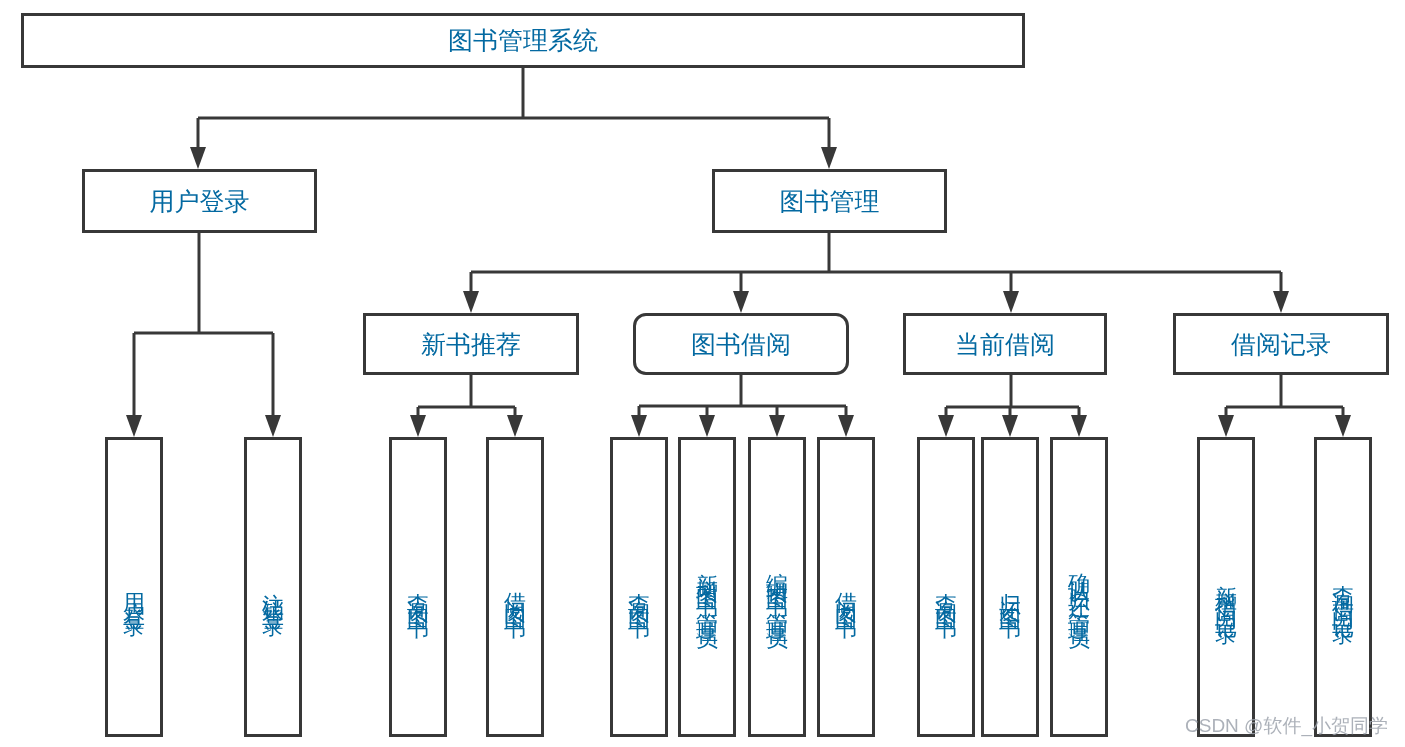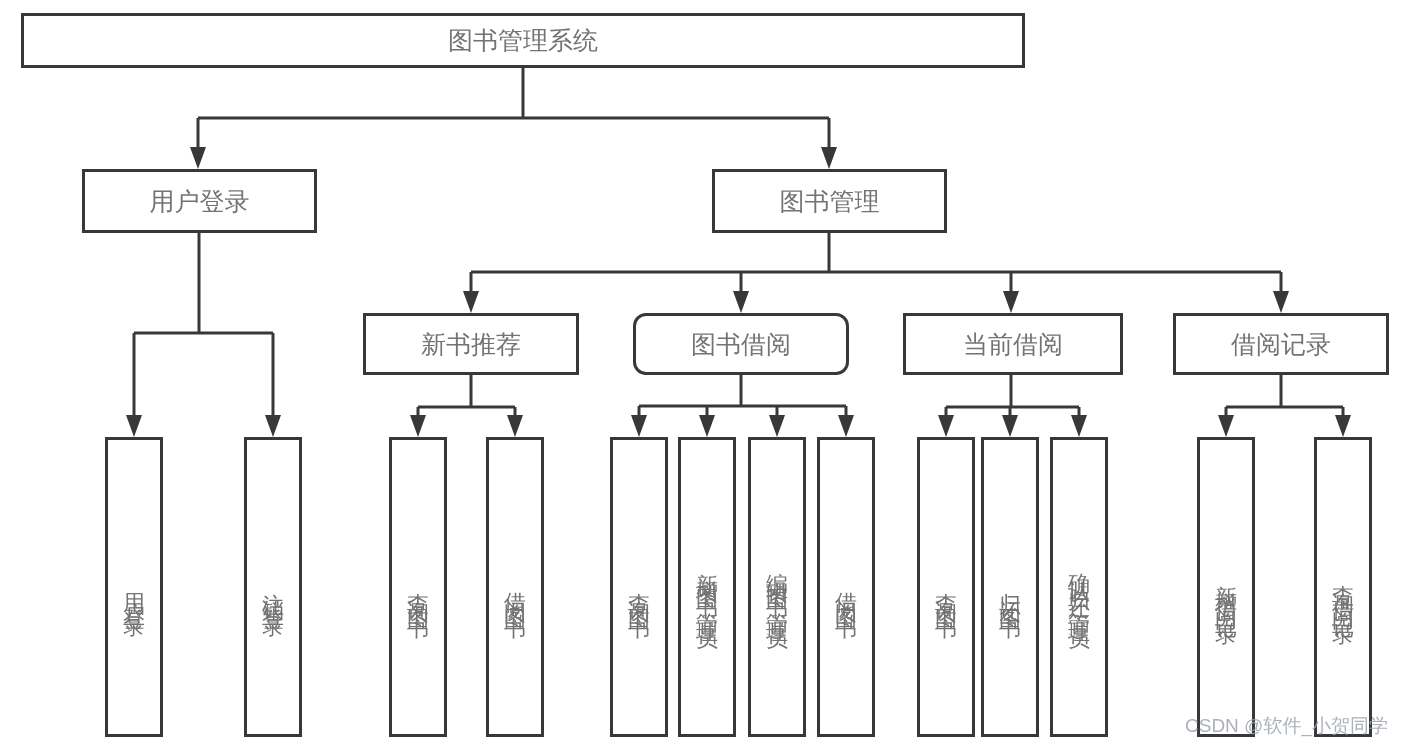--- a/index.html
+++ b/index.html
@@ -8,21 +8,21 @@
     width:1405px;height:747px;
     background:#ffffff;
     font-family:"Liberation Sans","DejaVu Sans",sans-serif;
     overflow:hidden;
   }
   .wires{position:absolute;left:0;top:0;width:1405px;height:747px;z-index:1;}
   .box{
     position:absolute;box-sizing:border-box;
     border:3px solid #383838;background:#ffffff;
     display:flex;align-items:center;justify-content:center;
-    color:#737373;z-index:2;
+    color:#0369a1;z-index:2;
   }
   .h-label{font-size:25px;white-space:nowrap;}
   .leaf{width:58px;height:300px;top:437px;}
   .v-label{
     writing-mode:vertical-rl;
     text-orientation:mixed;
     font-size:22px;
     letter-spacing:8px;
     margin-bottom:-8px;
     line-height:1;
@@ -114,21 +114,21 @@
   <div class="box" style="left:363px;top:313px;width:216px;height:62px;">
     <span class="h-label">新书推荐</span>
   </div>
 
   <div class="box" style="left:712px;top:169px;width:235px;height:64px;">
     <span class="h-label">图书管理</span>
   </div>
   <div class="box" style="left:633px;top:313px;width:216px;height:62px;border-radius:13px;">
     <span class="h-label">图书借阅</span>
   </div>
-  <div class="box" style="left:903px;top:313px;width:220px;height:62px;font-family:Liberation Serif, serif;">
+  <div class="box" style="left:903px;top:313px;width:204px;height:62px;font-family:Liberation Serif, serif;">
     <span class="h-label">当前借阅</span>
   </div>
   <div class="box" style="left:1173px;top:313px;width:216px;height:62px;">
     <span class="h-label">借阅记录</span>
   </div>
 
   <div class="box leaf" style="left:105px;">
     <span class="v-label">用户登录</span>
   </div>
   <div class="box leaf" style="left:244px;">

